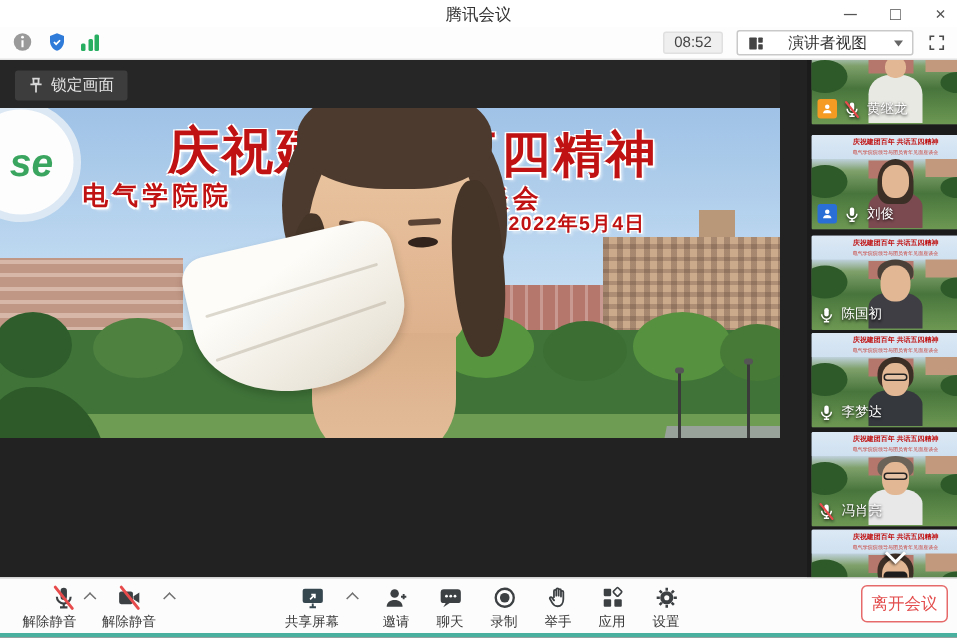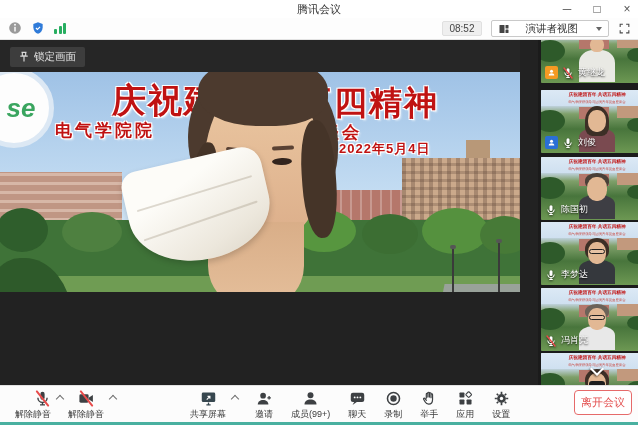--- a/index.html
+++ b/index.html
@@ -481,29 +481,20 @@
               <circle cx="10" cy="8" r="4" fill="currentColor"></circle>
               <path d="M2.5 20.5c0-4.2 3.2-6.5 7.5-6.5s7.5 2.3 7.5 6.5z" fill="currentColor"></path>
               <path d="M18.5 8.5v5M16 11h5" stroke="currentColor" stroke-width="1.8" fill="none"></path>
             </svg>
           </span>
           <span class="tb-lbl">邀请</span>
         </div>
         <div class="tb-item">
           <span class="tb-ico">
             <svg viewBox="0 0 24 24">
-              <circle cx="12" cy="7.5" r="4.2" fill="currentColor"></circle>
-              <path d="M3.5 20.5c0-4.5 3.7-7 8.5-7s8.5 2.5 8.5 7z" fill="currentColor"></path>
-            </svg>
-          </span>
-          <span class="tb-lbl">成员(99+)</span>
-        </div>
-        <div class="tb-item">
-          <span class="tb-ico">
-            <svg viewBox="0 0 24 24">
               <rect x="2.5" y="4" width="19" height="13" rx="3" fill="currentColor"></rect>
               <path d="M7.5 16.5L5 21l6-4z" fill="currentColor"></path>
               <circle cx="8" cy="10.5" r="1.3" fill="#fff"></circle>
               <circle cx="12" cy="10.5" r="1.3" fill="#fff"></circle>
               <circle cx="16" cy="10.5" r="1.3" fill="#fff"></circle>
             </svg>
           </span>
           <span class="tb-lbl">聊天</span>
         </div>
         <div class="tb-item">

